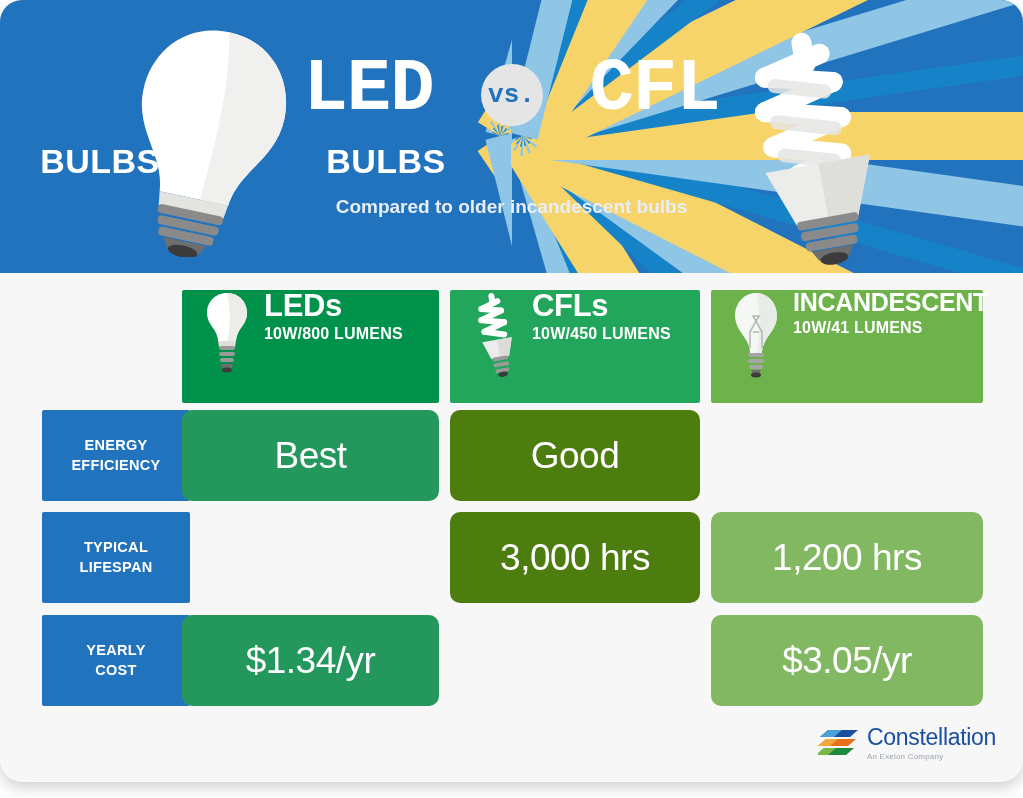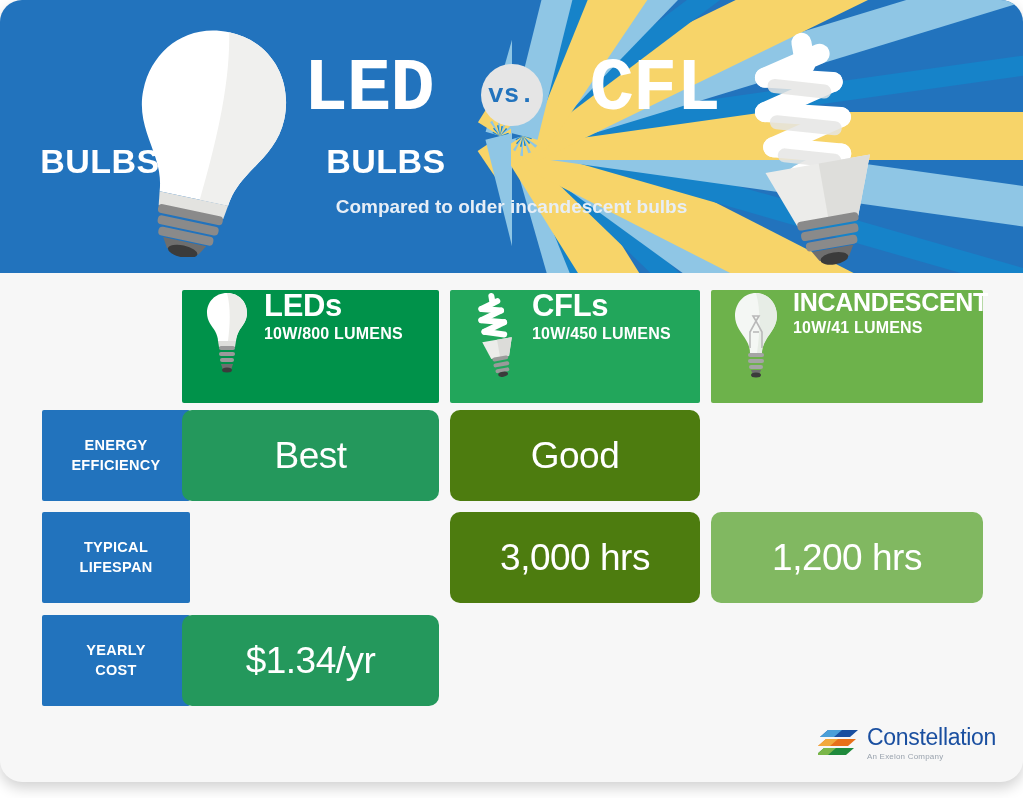--- a/index.html
+++ b/index.html
@@ -424,20 +424,21 @@
       <div class="row-label r2">
         <span><span>TYPICAL</span><br><span>LIFESPAN</span></span>
       </div>
       <div class="cell c-cfl r2">3,000 hrs</div>
       <div class="cell c-inc r2">1,200 hrs</div>
 
       <div class="row-label r3">
         <span><span>YEARLY</span><br><span>COST</span></span>
       </div>
       <div class="cell c-led r3">$1.34/yr</div>
+      <div class="cell c-inc r3">$3.05/yr</div>
     </div>
 
     <div class="logo">
       <div class="logo-mark">
         <svg width="42" height="34" viewBox="0 0 42 34">
           <path d="M10 4 L40 4 L32 11 L2 11 Z" fill="#1a4fa0"></path>
           <path d="M10 4 L24 4 L16 11 L2 11 Z" fill="#4a9fd8"></path>
           <path d="M8 13 L38 13 L30 20 L0 20 Z" fill="#e8701a"></path>
           <path d="M8 13 L20 13 L12 20 L0 20 Z" fill="#f2a93b"></path>
           <path d="M6 22 L36 22 L28 29 L-2 29 Z" fill="#1f8a3c"></path>

